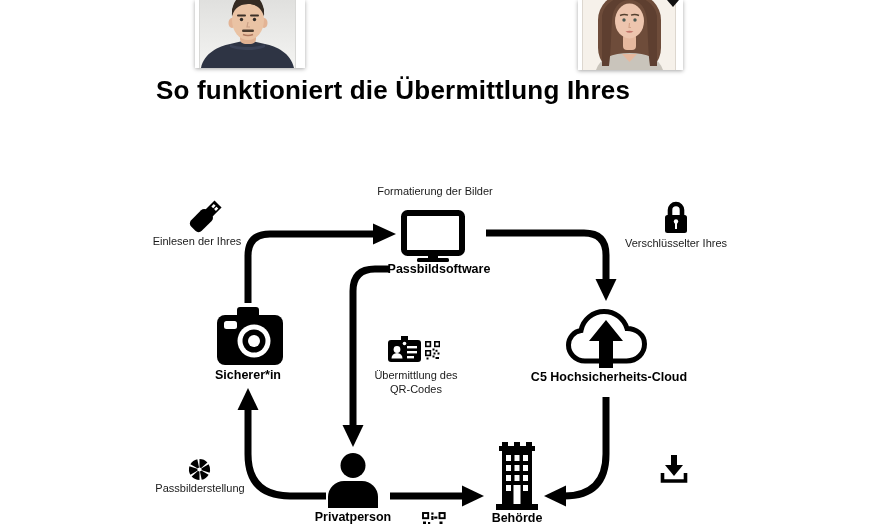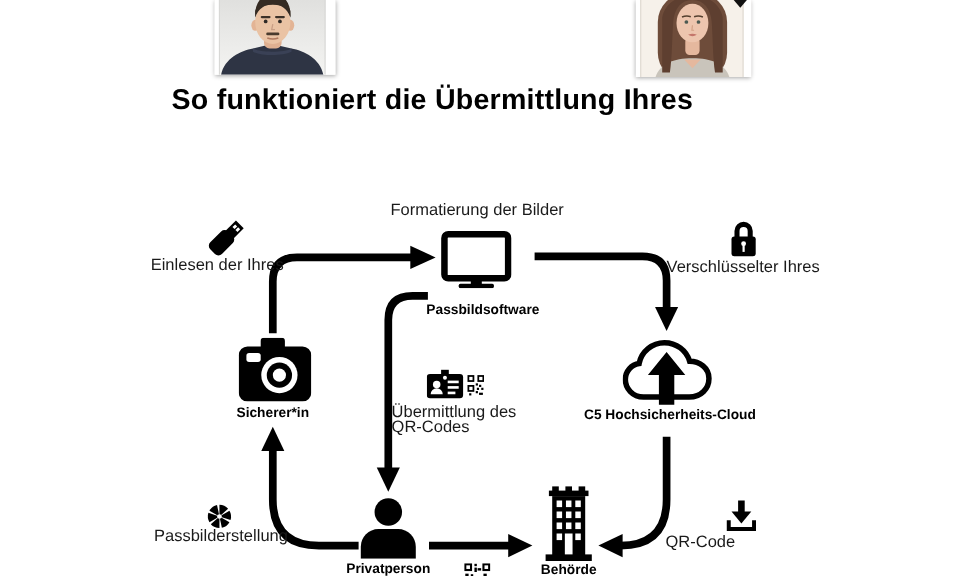--- a/index.html
+++ b/index.html
@@ -7,21 +7,21 @@
     width:870px;height:524px;overflow:hidden;position:relative;
     background:#ffffff;font-family:"Liberation Sans",sans-serif;color:#000;
   }
   .abs{position:absolute;}
   .photo{position:absolute;box-shadow:0 1px 4px rgba(0,0,0,.35);background:#fff;}
   .title{
     position:absolute;left:0;top:76px;width:786px;text-align:center;
     font-weight:bold;font-size:26px;line-height:28px;letter-spacing:.2px;
   }
   .lbl{
-    position:absolute;font-size:15px;line-height:14px;text-align:left;
+    position:absolute;font-size:11px;line-height:14px;text-align:center;
     color:#1a1a1a;white-space:nowrap;
   }
   .lbl.two{white-space:normal;}
   .lbl-bold{
     position:absolute;font-weight:bold;font-size:12.5px;line-height:14px;
     text-align:center;color:#000;white-space:nowrap;
   }
   svg{display:block;}
   .arrows{position:absolute;left:0;top:0;}
 </style>
@@ -137,21 +137,21 @@
 <div class="lbl" style="left:137px;top:234px;width:120px;">Einlesen der Ihres</div>
 
 <div class="lbl" style="left:355px;top:184px;width:160px;">Formatierung der Bilder</div>
 <div class="abs" style="left:401px;top:210px;">
   <svg width="64" height="52" viewBox="0 0 64 52">
     <rect x="3" y="3" width="58" height="40" rx="3.5" fill="#fff" stroke="#000" stroke-width="6"></rect>
     <rect x="27" y="43" width="10" height="6" fill="#000"></rect>
     <rect x="16" y="48" width="32" height="4" rx="1.5" fill="#000"></rect>
   </svg>
 </div>
-<div class="lbl-bold" style="left:369px;top:274px;width:140px;">Passbildsoftware</div>
+<div class="lbl-bold" style="left:369px;top:262px;width:140px;">Passbildsoftware</div>
 
 <div class="abs" style="left:662px;top:200px;">
   <svg width="28" height="36" viewBox="0 0 28 36">
     <path d="M8,16 V10 a6,6 0 0 1 12,0 V16" fill="none" stroke="#000" stroke-width="4.6"></path>
     <rect x="3" y="15" width="22" height="18" rx="2.5" fill="#000"></rect>
     <circle cx="14" cy="21.5" r="2.2" fill="#fff"></circle>
     <rect x="13" y="22.5" width="2" height="6.5" fill="#fff"></rect>
   </svg>
 </div>
 <div class="lbl" style="left:606px;top:236px;width:140px;">Verschlüsselter Ihres</div>
@@ -268,14 +268,13 @@
 <div class="lbl-bold" style="left:457px;top:511px;width:120px;">Behörde</div>
 
 <div class="abs" style="left:660px;top:454px;">
   <svg width="28" height="30" viewBox="0 0 28 30">
     <rect x="11" y="1" width="6" height="11" fill="#000"></rect>
     <polygon points="5,11 23,11 14,22" fill="#000"></polygon>
     <path d="M2.5,19 V27 H25.5 V19" fill="none" stroke="#000" stroke-width="3.6"></path>
   </svg>
 </div>
 <div class="lbl two" style="left:605px;top:486px;width:140px;">
-  <div>QR-Code</div>
 </div>
 
 </body></html>

